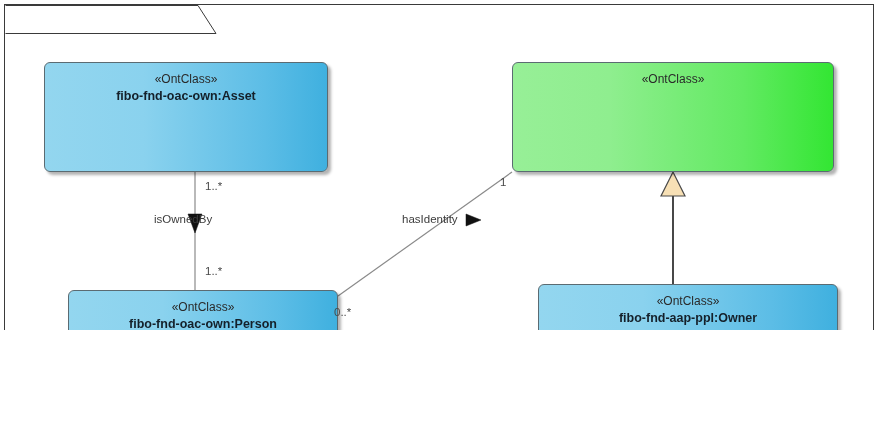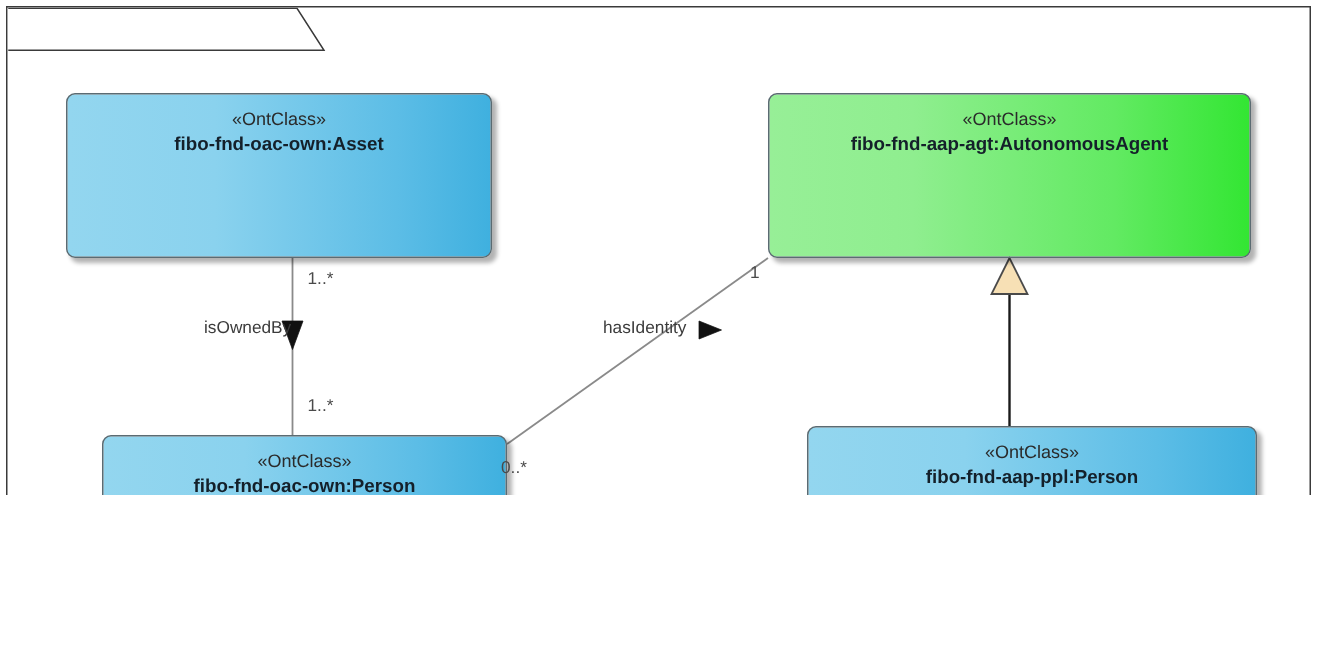--- a/index.html
+++ b/index.html
@@ -143,34 +143,33 @@
     </g>
   </svg>
 
   <div class="cls blue" style="left:44px; top:62px; width:284px; height:110px;">
     <div class="stereo">«OntClass»</div>
     <div class="cname">fibo-fnd-oac-own:Asset</div>
   </div>
 
   <div class="cls green" style="left:512px; top:62px; width:322px; height:110px;">
     <div class="stereo">«OntClass»</div>
-    <div class="cname">fibo-fnd-aap-agt:AutonomousAgent</div>
   </div>
 
   <div class="cls blue" style="left:68px; top:290px; width:270px; height:122px;">
     <div class="stereo">«OntClass»</div>
     <div class="cname">fibo-fnd-oac-own:Person</div>
   </div>
 
   <div class="cls blue" style="left:538px; top:284px; width:300px; height:128px;">
     <div class="stereo">«OntClass»</div>
-    <div class="cname">fibo-fnd-aap-ppl:Person</div>
+    <div class="cname">fibo-fnd-aap-ppl:Owner</div>
   </div>
 
-  <div class="lbl name" style="left:136px; top:213px;">isOwnedBy</div>
+  <div class="lbl name" style="left:154px; top:213px;">isOwnedBy</div>
   <div class="lbl mult" style="left:205px; top:180px;">1..*</div>
   <div class="lbl mult" style="left:205px; top:265px;">1..*</div>
 
   <div class="lbl name" style="left:402px; top:213px;">hasIdentity</div>
   <div class="lbl mult" style="left:334px; top:306px;">0..*</div>
   <div class="lbl mult" style="left:500px; top:176px;">1</div>
 
 </div>
 
 </body></html>

